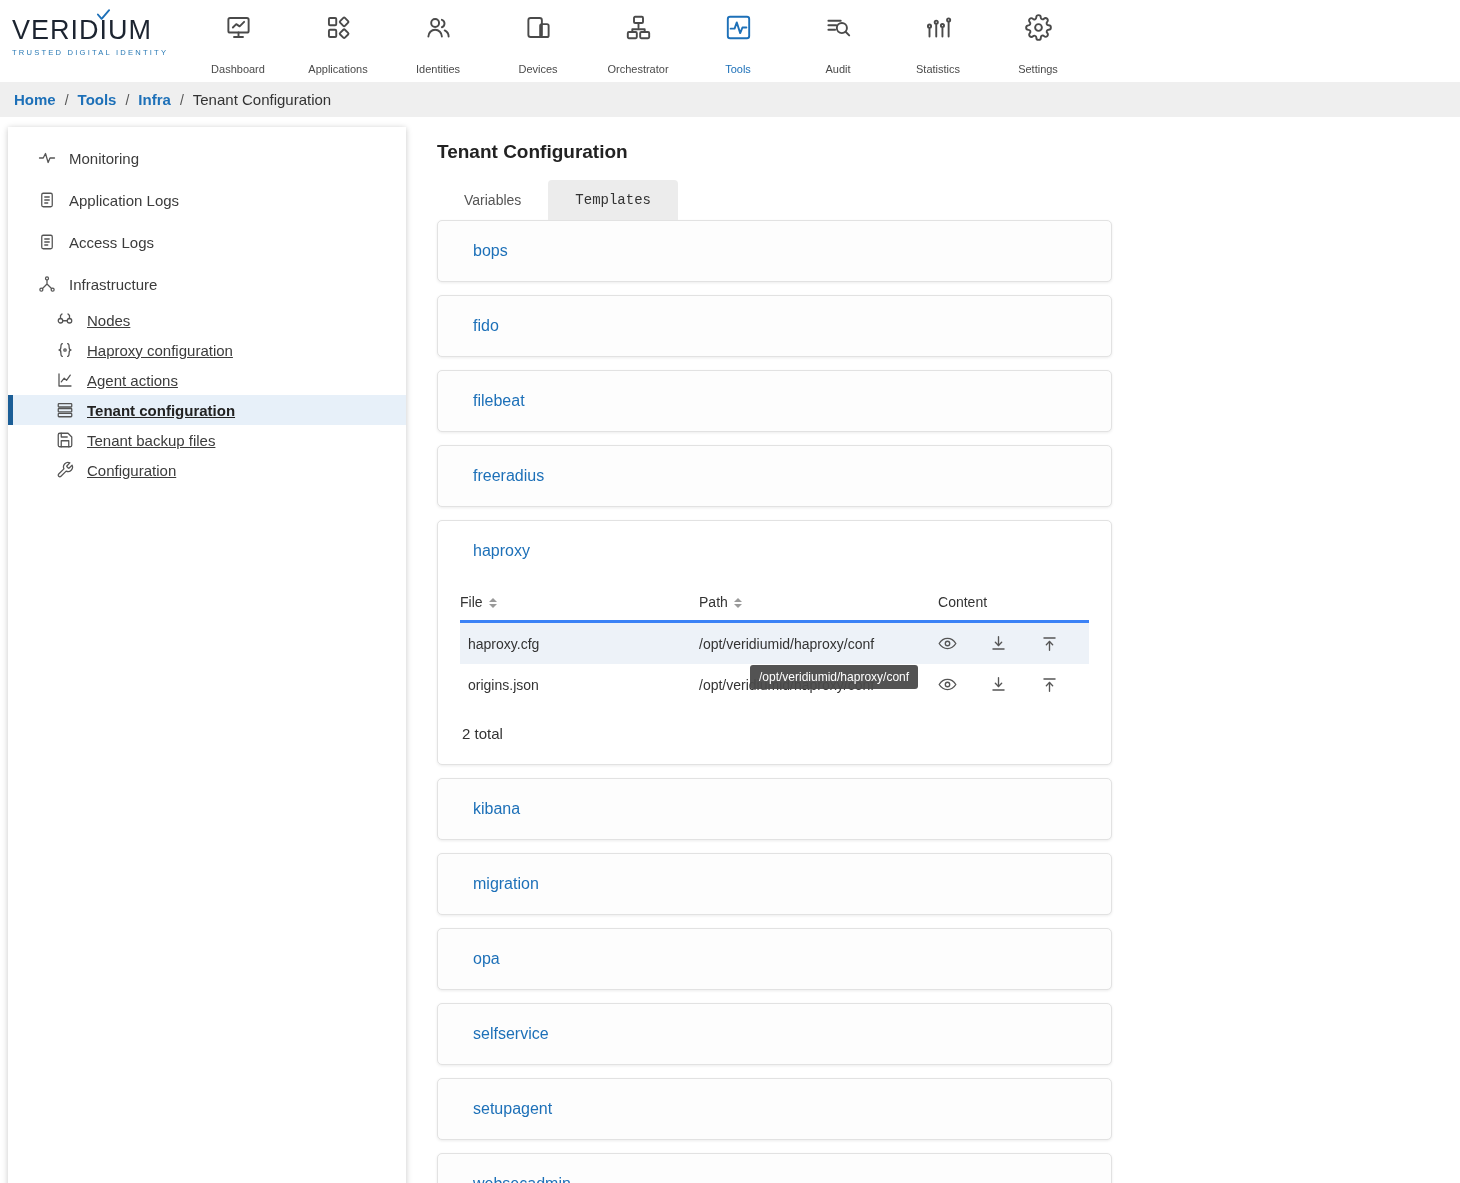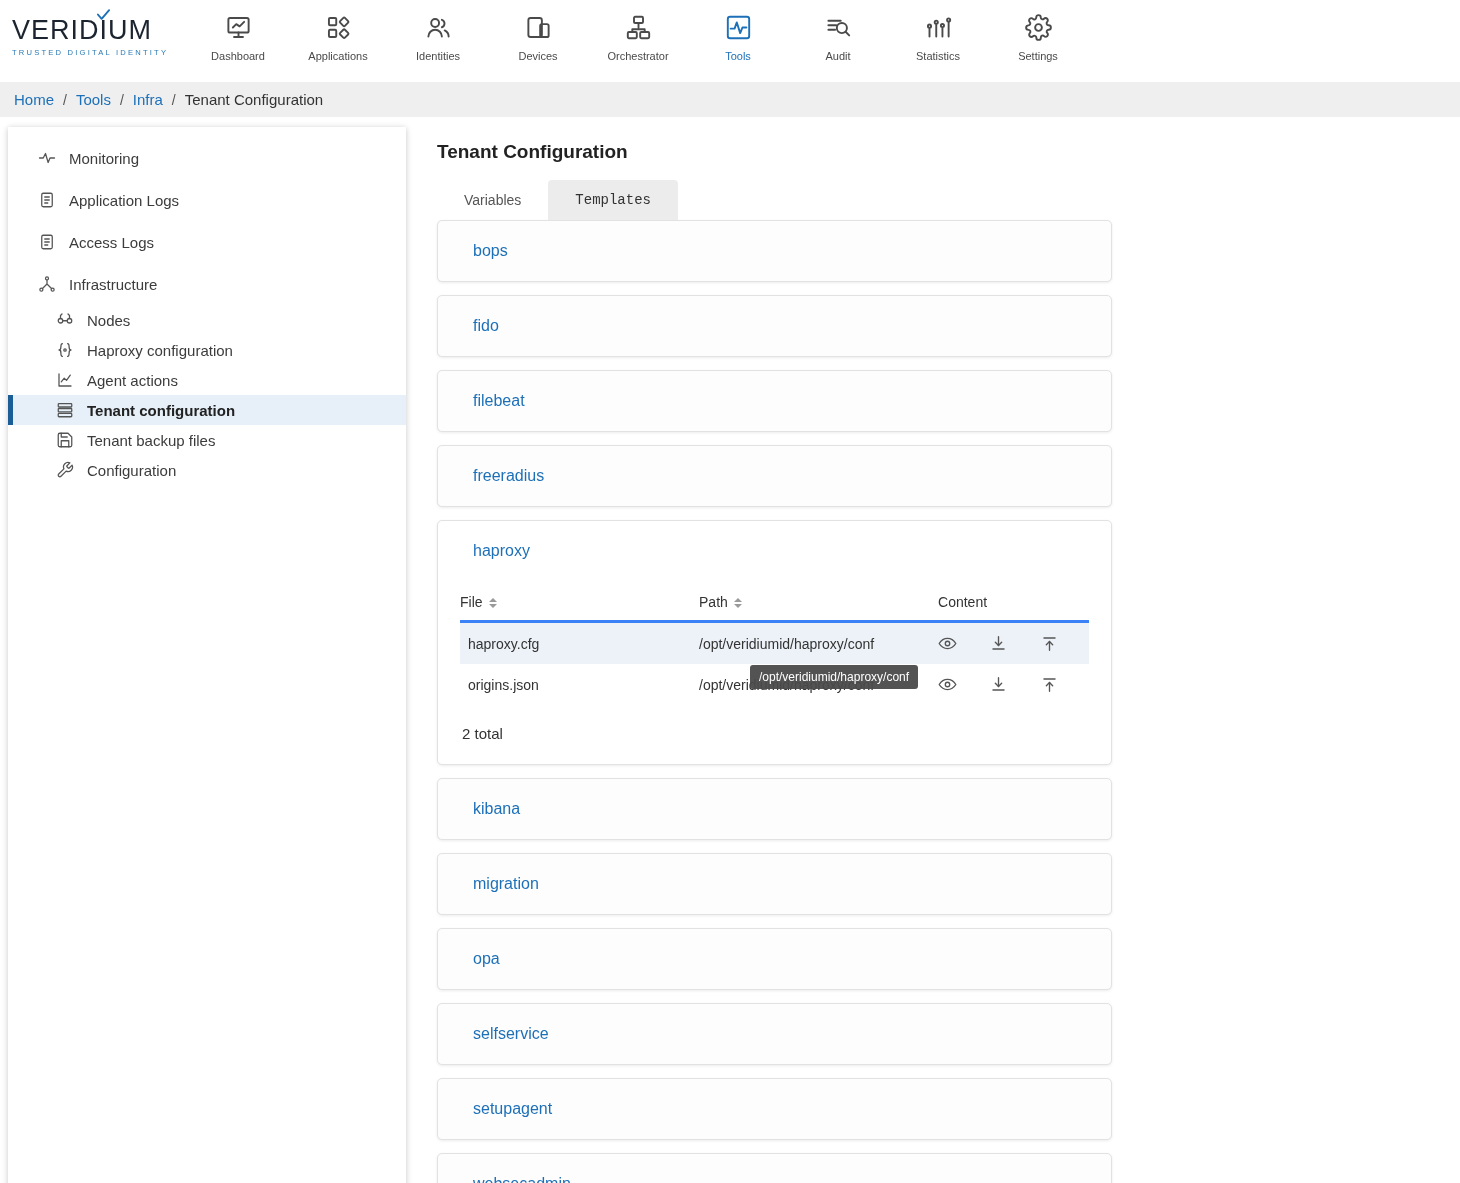--- a/index.html
+++ b/index.html
@@ -16,41 +16,41 @@
 
   
   .topnav { display: flex; align-items: flex-start; height: 82px; padding: 6px 0 0 12px; background: #fff; }
   .brand { width: 172px; padding-top: 9px; position: relative; cursor: pointer; }
   .brand-name { font-size: 27px; font-weight: 400; letter-spacing: 1px; color: #1c2430; }
   .brand-check { position: absolute; top: 1px; left: 84px; width: 15px; height: 12px; color: #1d70b8; }
   .brand-check svg { stroke-width: 3; }
   .brand-tagline { font-size: 7.6px; letter-spacing: 2.2px; color: #2a7ab5; margin-top: 2px; white-space: nowrap; }
 
   .nav-items { display: flex; margin-left: 4px; }
-  .nav-item { width: 100px; display: flex; flex-direction: column; align-items: center; padding-top: 8px; cursor: pointer; color: #4a4a4a; }
+  .nav-item { width: 100px; display: flex; flex-direction: column; align-items: center; padding-top: 8px; cursor: pointer; color: #4a4a4a; gap: 13px; }
   .nav-item .nicon svg { width: 27px; height: 27px; }
   .nav-label { font-size: 11px; margin-top: 9px; color: #4a4a4a; }
   .nav-item.active { color: #1d70b8; }
   .nav-item.active .nav-label { color: #1d70b8; }
 
   
   .breadcrumb { background: #efefef; padding: 9px 14px; font-size: 15px; display: flex; gap: 9px; align-items: center; }
-  .crumb.link { color: #1d70b8; text-decoration: none; cursor: pointer; }
+  .crumb.link { color: #1d70b8; text-decoration: none; cursor: pointer; font-weight: bold; }
   .crumb-sep { color: #555; font-size: 14px; }
   .crumb.current { color: #333; }
 
   
   .layout { display: flex; align-items: stretch; min-height: 1060px; }
   .sidebar { width: 398px; flex: 0 0 398px; margin: 10px 0 0 8px; background: #fff;
              box-shadow: 0 1px 6px rgba(0,0,0,0.22); padding: 10px 0 24px; }
   .side-item { display: flex; align-items: center; gap: 13px; padding: 12px 14px 12px 30px;
                font-size: 15px; color: #3c3c3c; cursor: pointer; }
   .side-item .sicon { color: #555; flex: 0 0 auto; }
   .side-item .sicon svg { width: 18px; height: 18px; }
-  .side-item.sub { padding: 6px 14px 6px 48px; }
+  .side-item.sub { padding: 6px 14px 6px 48px; text-decoration: underline; }
   .side-item.active { background: #e7f0f9; border-left: 5px solid #1b5e97; padding-left: 43px; font-weight: 700; color: #222; }
 
   
   .main { flex: 1 1 auto; padding: 24px 0 40px 31px; }
   .page-title { font-size: 19px; font-weight: 700; color: #222; }
   .tabs { display: flex; margin-top: 17px; }
   .tab { padding: 12px 27px; font-size: 14px; color: #555; cursor: pointer; border-radius: 4px 4px 0 0; }
   .tab.active { background: #ececec; color: #333; font-family: Liberation Mono, monospace; }
 
   .panels { width: 675px; }

